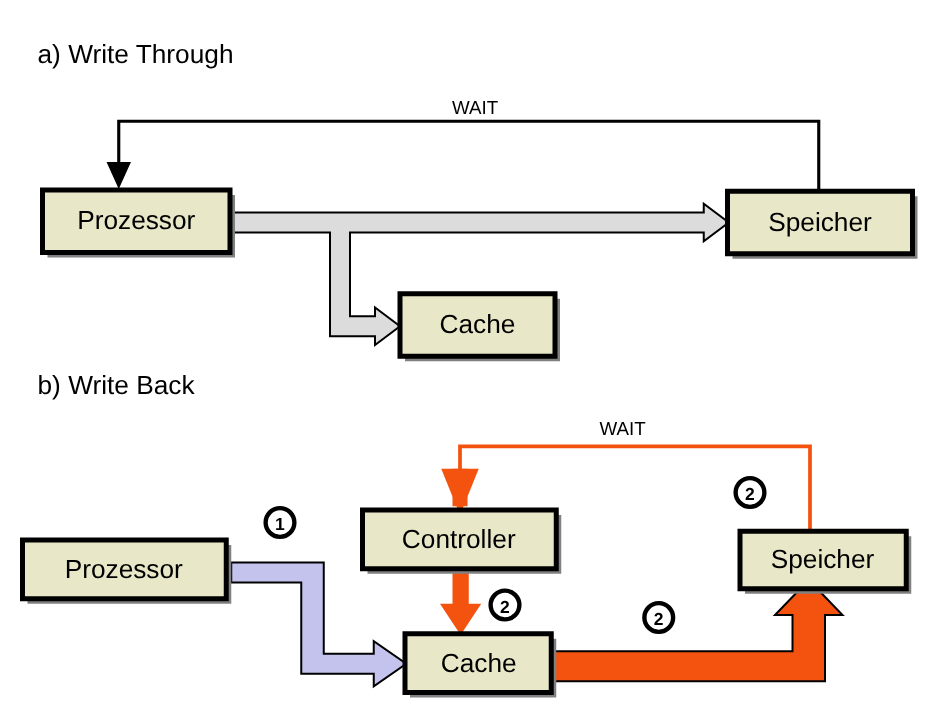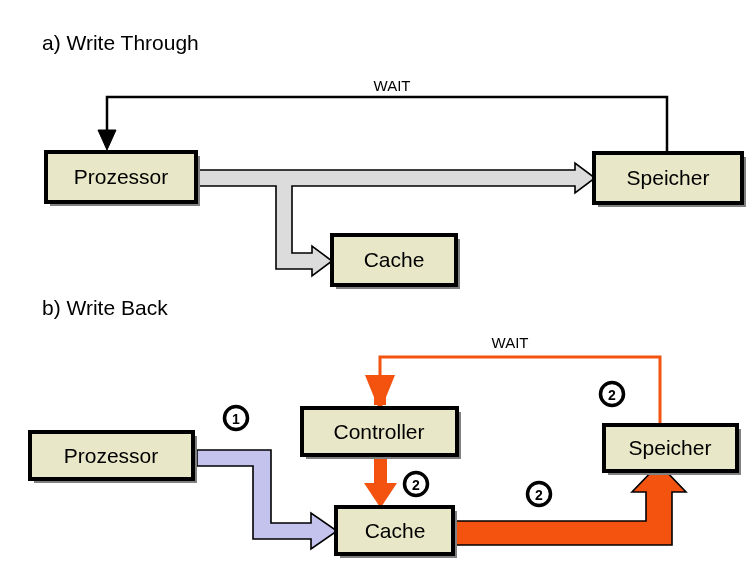--- a/index.html
+++ b/index.html
@@ -9,21 +9,21 @@
   }
   body {
     width: 751px;
     height: 580px;
     font-family: "Liberation Sans", sans-serif;
     position: relative;
     overflow: hidden;
   }
   #stage {
     position: absolute;
-    left: 12px; top: 0;
+    left: 0; top: 0;
     width: 669px;
     height: 580px;
     padding-left: 24px;
   }
   svg#diagram {
     position: absolute;
     left: 0; top: 0;
     width: 751px;
     height: 580px;
     display: block;

